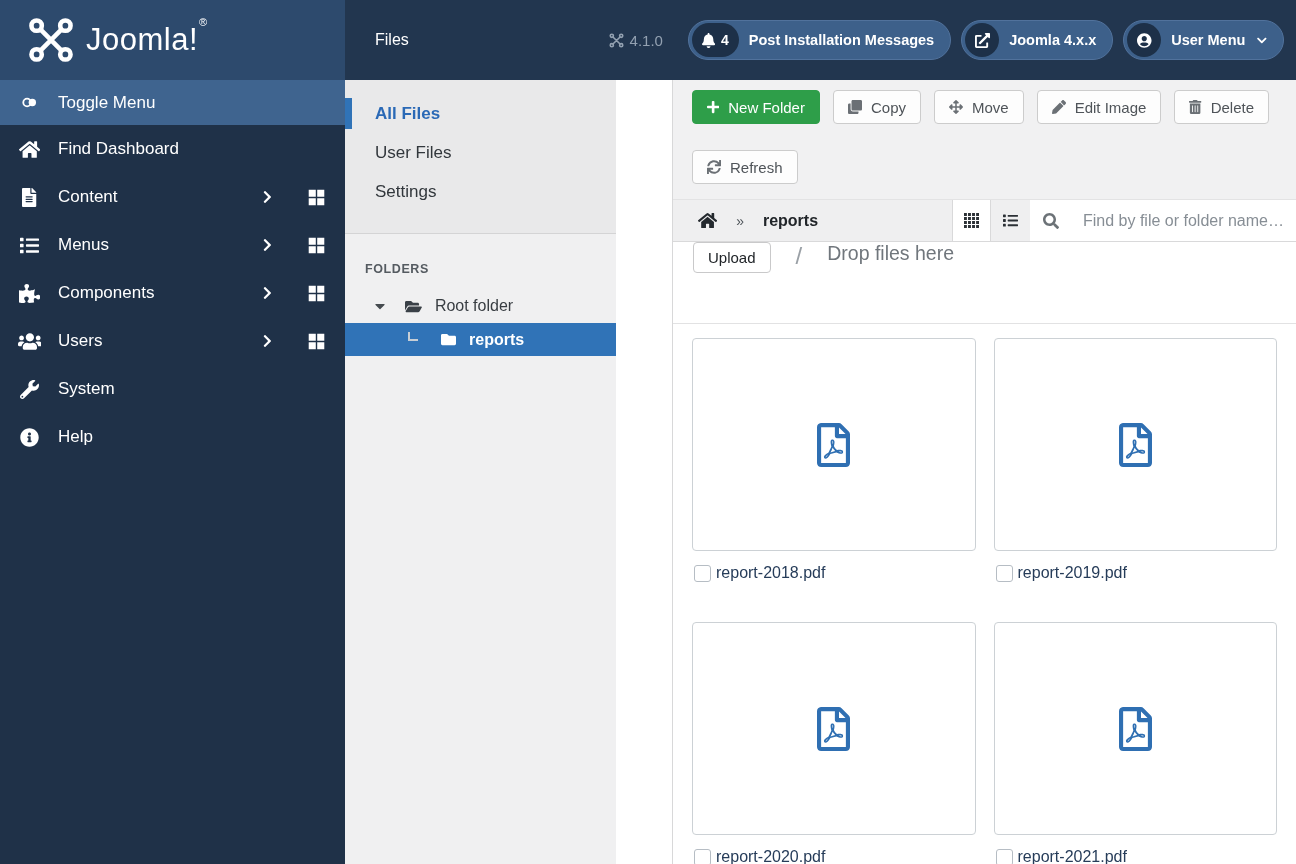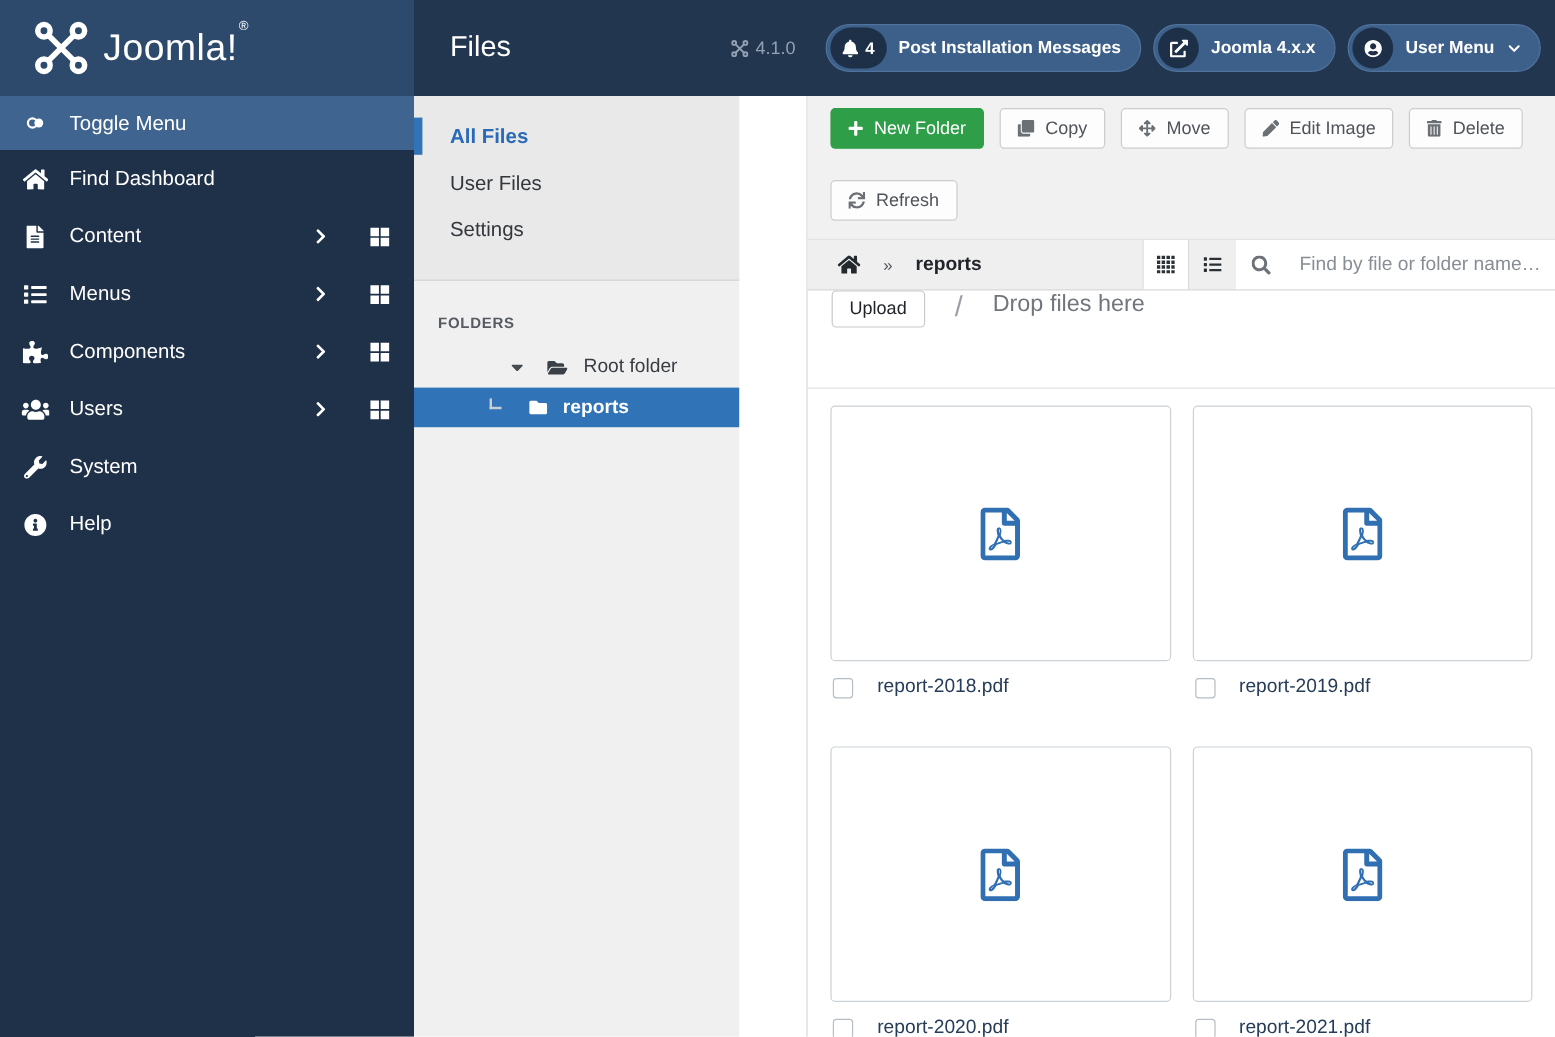--- a/index.html
+++ b/index.html
@@ -7,21 +7,21 @@
   body { position:relative; overflow:hidden; background:#fff; font-family:"Liberation Sans", sans-serif; }
   svg { display:block; }
 
   
   .logo-block { position:absolute; left:0; top:0; width:345px; height:80px; background:#2d4a6d; display:flex; align-items:center; padding-left:28px; color:#fff; }
   .logo-mark { width:46px; height:46px; color:#fff; }
   .logo-text { font-size:31px; font-weight:500; margin-left:12px; letter-spacing:.5px; }
   .logo-reg { font-size:11px; vertical-align:top; position:relative; top:-6px; left:1px; }
 
   .topbar { position:absolute; left:345px; top:0; right:0; height:80px; background:#22364f; display:flex; align-items:center; padding:0 12px 0 30px; }
-  .page-title { color:#fff; font-size:24px; font-weight:500; }
+  .page-title { color:#fff; font-size:16px; font-weight:500; }
   .version { margin-left:auto; display:flex; align-items:center; gap:6px; color:#93a1b1; font-size:15px; margin-right:15px; }
   .version svg { width:15px; height:15px; }
 
   .pill { display:flex; align-items:center; height:40px; border-radius:20px; background:#3d608a; border:1px solid #51729c; color:#fff; padding:0 16px 0 3px; gap:10px; font-size:14.5px; font-weight:700; margin-left:10px; cursor:pointer; }
   .pill-badge { display:flex; align-items:center; justify-content:center; height:34px; min-width:34px; border-radius:17px; background:#1d3048; gap:6px; }
   .pill-badge.wide { padding:0 10px; }
   .pill-badge svg { height:15px; fill:#fff; }
   .badge-count { font-size:14px; font-weight:700; color:#fff; }
   .pill .chev-down { height:11px; fill:#fff; margin-left:2px; }
 
@@ -37,21 +37,21 @@
   .dash { margin-left:20px; margin-right:6px; }
   .dash svg { height:17px; fill:#fff; }
 
   
   .subnav { position:absolute; left:345px; top:80px; width:271px; bottom:0; background:#f0f0f1; }
   .subnav-tabs { background:#e9e9ea; padding:14px 0 22px; border-bottom:1px solid #d4d4d5; }
   .subnav-tab { position:relative; display:flex; align-items:center; height:39px; padding-left:30px; font-size:17px; color:#32373c; cursor:pointer; }
   .subnav-tab.active { color:#2a69b6; font-weight:700; }
   .subnav-tab.active::before { content:""; position:absolute; left:0; top:4px; bottom:4px; width:7px; background:#3073b7; }
   .folders-heading { padding-left:20px; margin-top:28px; font-size:12.5px; font-weight:700; letter-spacing:.6px; color:#555b61; }
-  .tree-root { display:flex; align-items:center; padding-left:30px; height:34px; margin-top:13px; color:#383d42; font-size:16px; cursor:pointer;justify-content:center; }
+  .tree-root { display:flex; align-items:center; padding-left:30px; height:34px; margin-top:13px; color:#383d42; font-size:16px; cursor:pointer; }
   .caret { width:10px; }
   .caret svg { width:10px; fill:#464b50; }
   .tree-root .f-icon { margin-left:20px; margin-right:13px; }
   .tree-root .f-icon svg { height:15px; fill:#3a4047; }
   .tree-selected { display:flex; align-items:center; height:33px; background:#3073b7; color:#fff; font-weight:700; font-size:16px; cursor:pointer; }
   .connector { width:10px; height:9px; border-left:2px solid #c7ced5; border-bottom:2px solid #c7ced5; margin-left:63px; margin-top:-6px; }
   .tree-selected .f-icon { margin-left:23px; margin-right:13px; }
   .tree-selected .f-icon svg { height:15px; fill:#fff; }
 
   
@@ -78,21 +78,21 @@
   .searchbox input::placeholder { color:#878e95; }
 
   .droprow { height:82px; border-bottom:1px solid #e2e2e3; display:flex; align-items:flex-start; gap:25px; padding-left:20px; }
   .upload-btn { height:31px; padding:0 14px; background:#fff; border:1px solid #c9c9ca; border-radius:4px; font-size:15px; color:#212529; cursor:pointer; font-family:inherit; }
   .drop-sep { color:#9aa0a6; font-size:24px; font-weight:400; }
   .drop-hint { color:#70767c; font-size:19.5px; }
 
   .files-grid { padding:14px 19px; display:grid; grid-template-columns:1fr 1fr; column-gap:18px; row-gap:40px; }
   .file-card { height:213px; border:1px solid #ccd1d5; border-radius:4px; background:#fff; display:flex; align-items:center; justify-content:center; cursor:pointer; }
   .file-card svg { height:44px; fill:#2f6fb2; }
-  .file-meta { display:flex; align-items:center; gap:20px; margin-top:13px; padding-left:2px; }
+  .file-meta { display:flex; align-items:center; gap:5px; margin-top:13px; padding-left:2px; }
   .file-check { width:17px; height:17px; appearance:none; -webkit-appearance:none; border:1px solid #b6bdc4; border-radius:3px; background:#fff; cursor:pointer; }
   .file-name { font-size:16px; color:#263c59; cursor:pointer; }
 </style>
 </head>
 <body>
 
 <div class="logo-block">
   <svg class="logo-mark" viewBox="0 0 32 32">
     <g fill="none" stroke="currentColor" stroke-width="3.2" stroke-linecap="round">
       <circle cx="6" cy="6" r="3.6"></circle>

